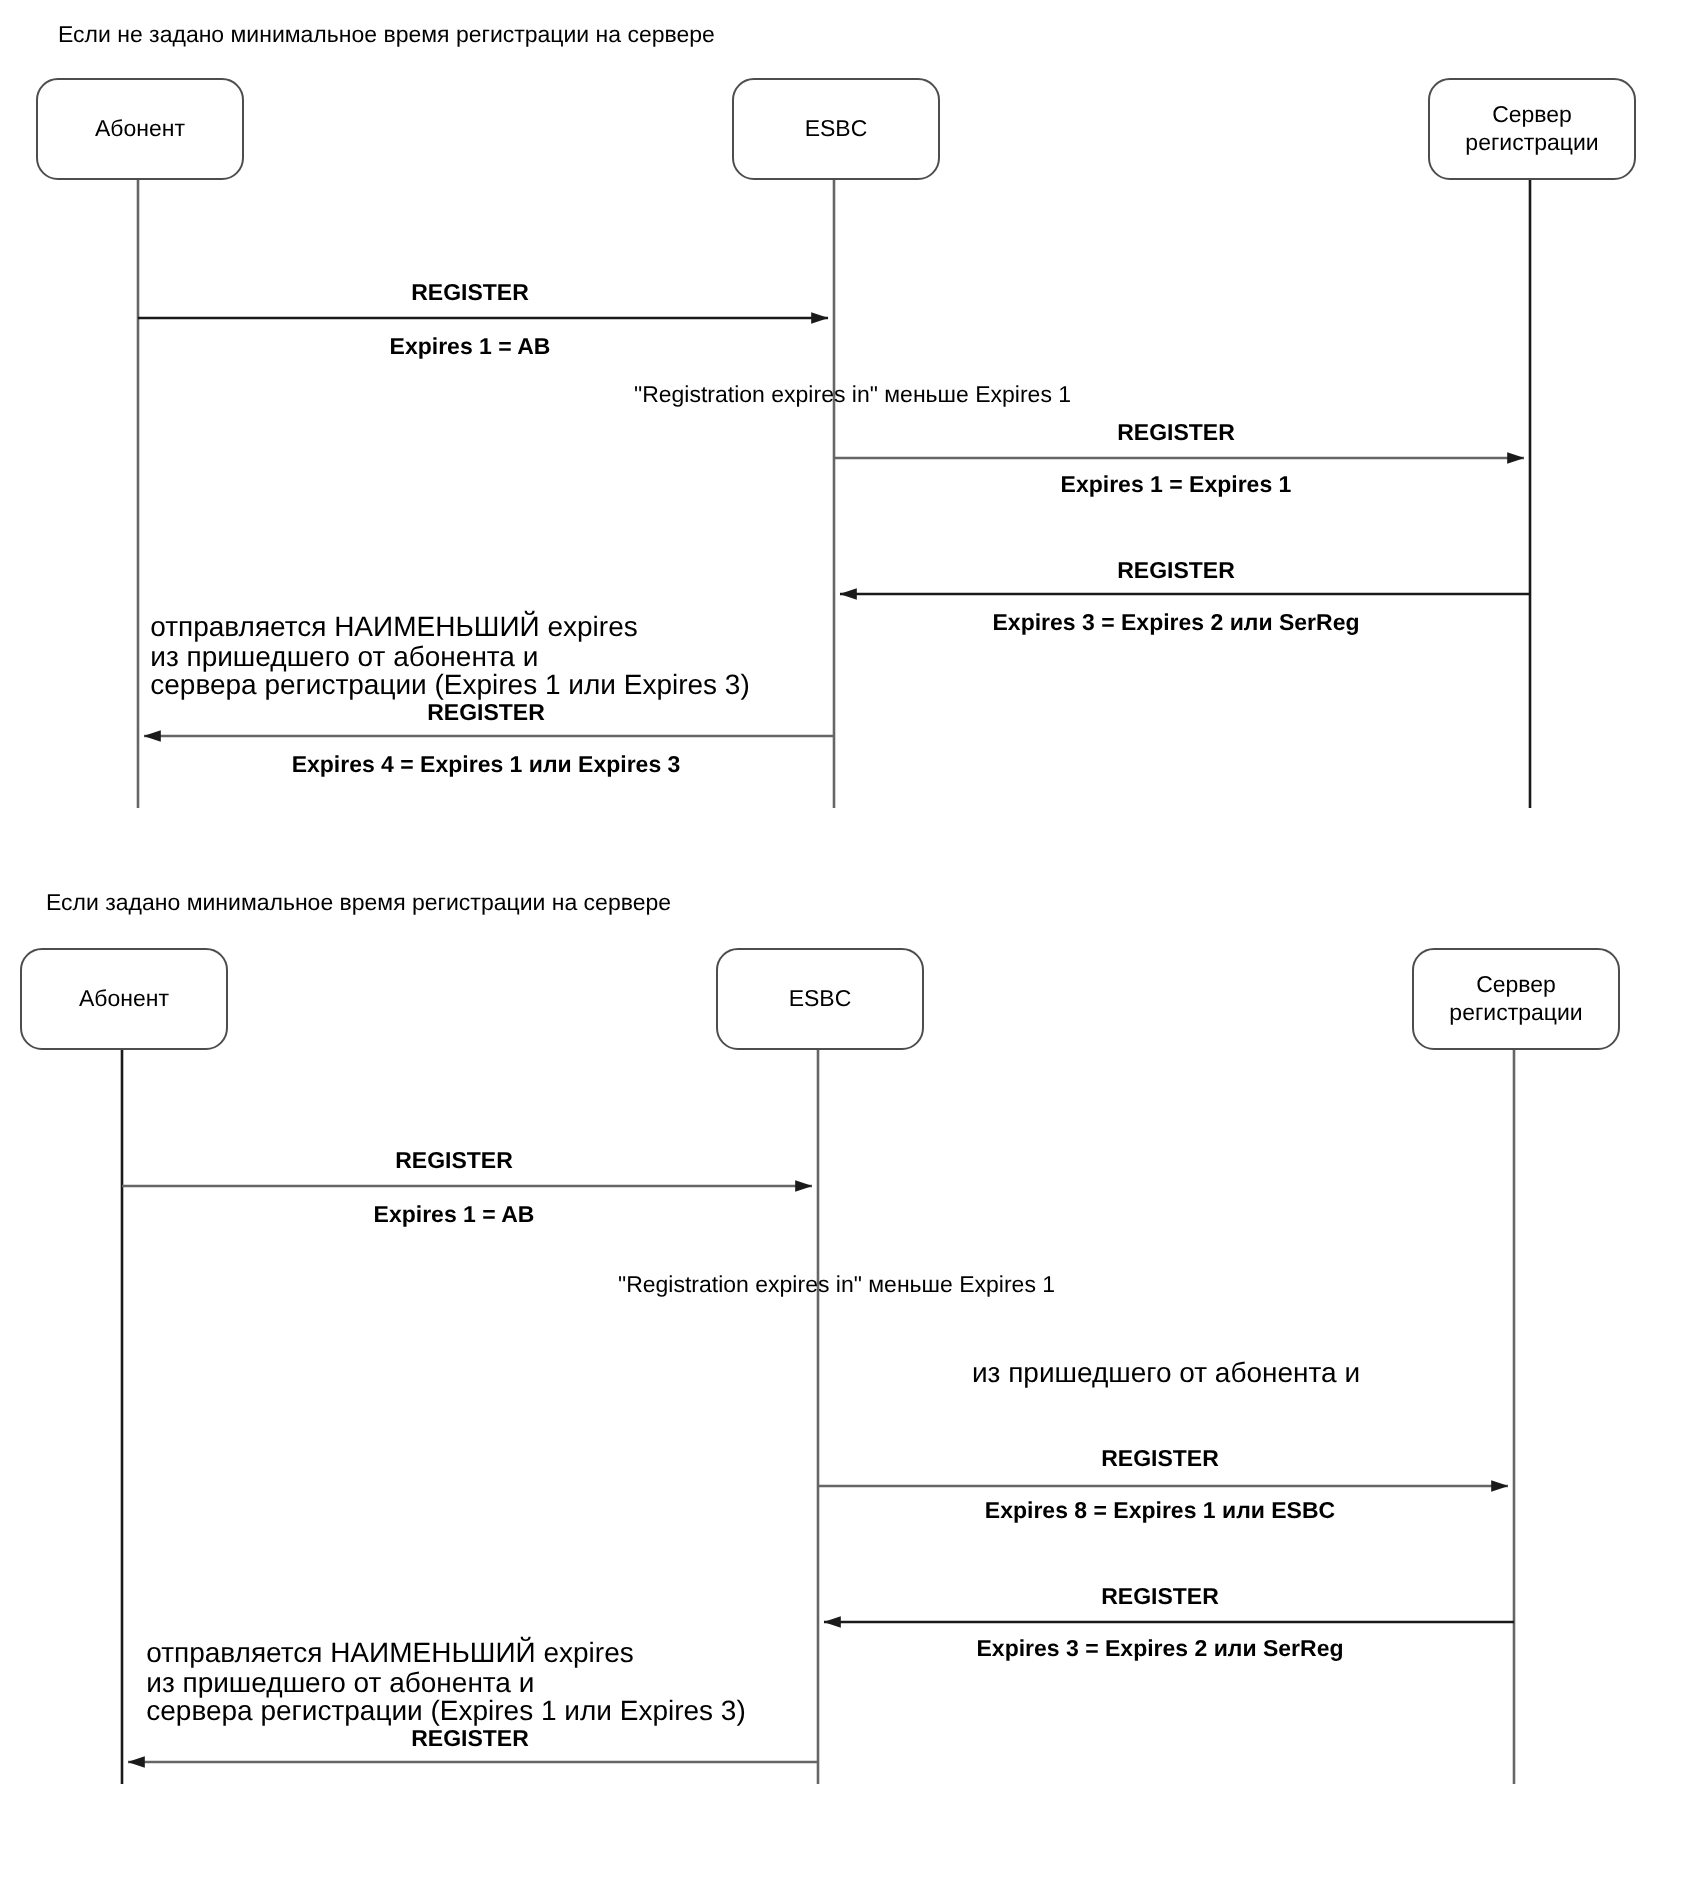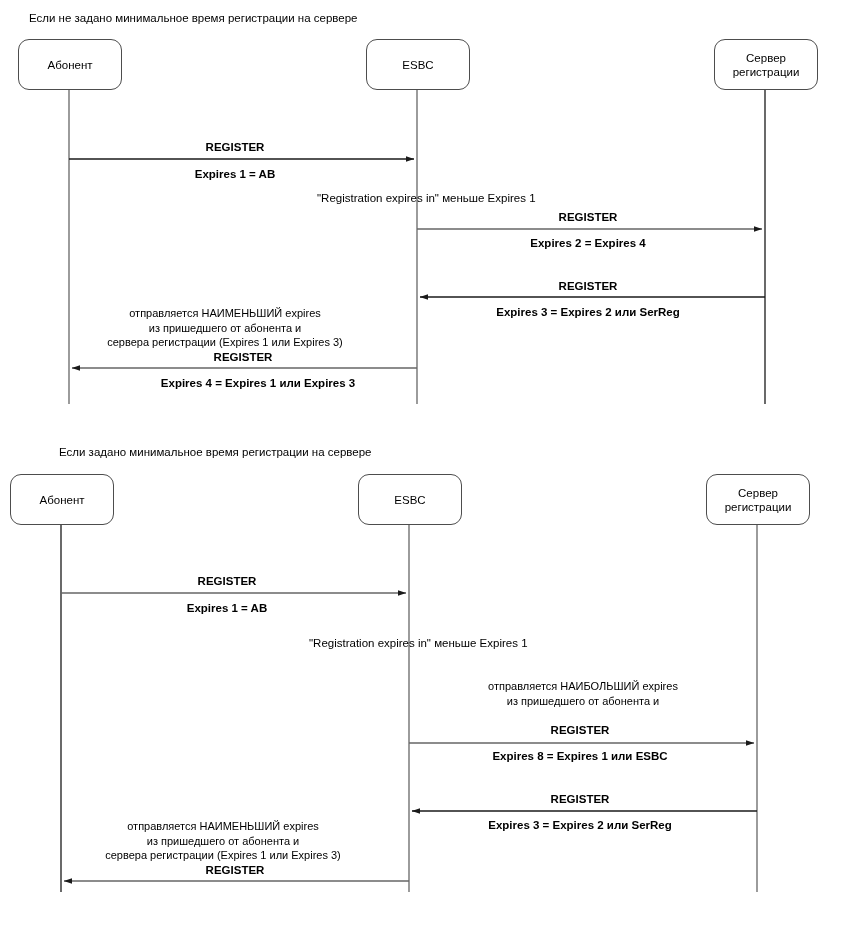--- a/index.html
+++ b/index.html
@@ -54,23 +54,22 @@
     font-size: 11.5px;
     line-height: 14px;
     white-space: nowrap;
     text-align: center;
     transform: translateX(-50%);
     color: #000;
     font-weight: bold;
   }
   .note {
     position: absolute;
-    font-size: 11px;
+    font-size: 14px;
     line-height: 14.5px;
-    text-align: center;
     transform: translateX(-50%);
     white-space: nowrap;
     color: #000;
   }
   .note-left {
     position: absolute;
     font-size: 11.5px;
     line-height: 14px;
     text-align: left;
     white-space: nowrap;
@@ -125,56 +124,55 @@
     <span>Сервер</span>
     <span>регистрации</span>
   </div>
 
   <div class="msg-label" style="left:235px; top:140px;">REGISTER</div>
   <div class="msg-label" style="left:235px; top:167px;">Expires 1 = AB</div>
 
   <div class="note-left" style="left:317px; top:191px;">"Registration expires in" меньше Expires 1</div>
 
   <div class="msg-label" style="left:588px; top:210px;">REGISTER</div>
-  <div class="msg-label" style="left:588px; top:236px;">Expires 2 = Expires 4</div>
+  <div class="msg-label" style="left:588px; top:236px;">Expires 1 = Expires 1</div>
 
   <div class="msg-label" style="left:588px; top:279px;">REGISTER</div>
   <div class="msg-label" style="left:588px; top:305px;">Expires 3 = Expires 2 или SerReg</div>
 
   <div class="note" style="left:225px; top:306px;">
     <div>отправляется НАИМЕНЬШИЙ expires</div>
     <div>из пришедшего от абонента и</div>
     <div>сервера регистрации (Expires 1 или Expires 3)</div>
   </div>
 
   <div class="msg-label" style="left:243px; top:350px;">REGISTER</div>
-  <div class="msg-label" style="left:258px; top:376px;">Expires 4 = Expires 1 или Expires 3</div>
+  <div class="msg-label" style="left:243px; top:376px;">Expires 4 = Expires 1 или Expires 3</div>
 
-  <div class="section-title" style="left:23px; top:445px;margin-left:36px;">Если задано минимальное время регистрации на сервере</div>
+  <div class="section-title" style="left:23px; top:445px;">Если задано минимальное время регистрации на сервере</div>
 
   <div class="actor-box" style="left:10px; top:474px; width:104px; height:51px;">
     <span>Абонент</span>
   </div>
 
   <div class="actor-box" style="left:358px; top:474px; width:104px; height:51px;">
     <span>ESBC</span>
   </div>
 
   <div class="actor-box" style="left:706px; top:474px; width:104px; height:51px; flex-direction:column;">
     <span>Сервер</span>
     <span>регистрации</span>
   </div>
 
   <div class="msg-label" style="left:227px; top:574px;">REGISTER</div>
   <div class="msg-label" style="left:227px; top:601px;">Expires 1 = AB</div>
 
   <div class="note-left" style="left:309px; top:636px;">"Registration expires in" меньше Expires 1</div>
 
   <div class="note" style="left:583px; top:679px;">
-    <div>отправляется НАИБОЛЬШИЙ expires</div>
     <div>из пришедшего от абонента и</div>
   </div>
 
   <div class="msg-label" style="left:580px; top:723px;">REGISTER</div>
   <div class="msg-label" style="left:580px; top:749px;">Expires 8 = Expires 1 или ESBC</div>
 
   <div class="msg-label" style="left:580px; top:792px;">REGISTER</div>
   <div class="msg-label" style="left:580px; top:818px;">Expires 3 = Expires 2 или SerReg</div>
 
   <div class="note" style="left:223px; top:819px;">

